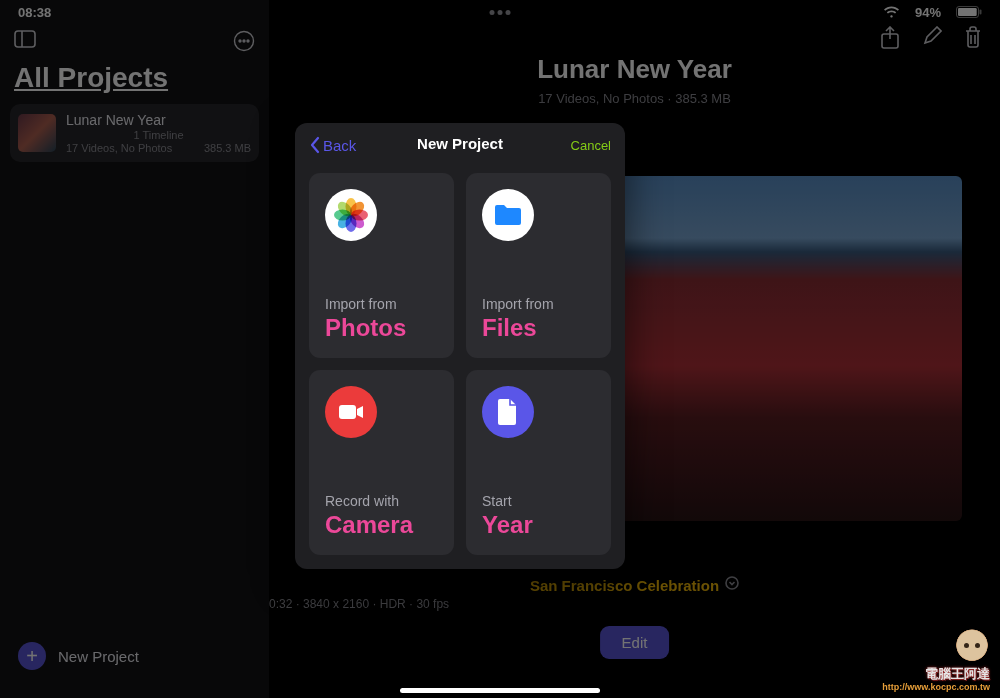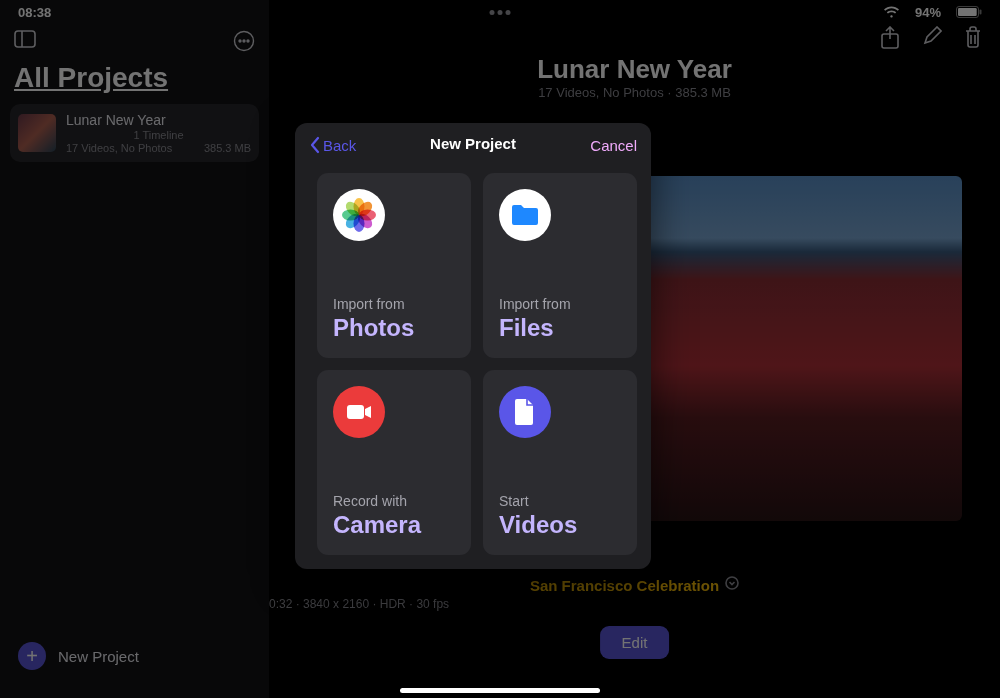--- a/index.html
+++ b/index.html
@@ -28,51 +28,51 @@
   .proj-sub2 { font-size: 11px; color: #8b8b92; margin-top:1px; display:flex; justify-content:space-between; }
   .sidebar-bottom { margin-top:auto; display:flex; align-items:center; gap:12px; padding: 16px 18px 28px 18px; }
   .add-btn { width:28px; height:28px; border-radius:50%; background:#5a56d6; display:flex; align-items:center; justify-content:center; color:#fff; font-size:20px; font-weight:300; line-height:1; }
   .sidebar-bottom-label { font-size:15px; color:#e8e8ee; font-weight:500; }
 
   
   .main { position:absolute; left:269px; top:0; right:0; bottom:0; z-index:5; }
   .main-top { position:absolute; top:26px; right:18px; display:flex; gap:22px; color:#d0d0d6; }
   .main-top .ico svg { display:block; }
   .main-title { text-align:center; font-size:26px; font-weight:600; margin-top:54px; color:#fff; }
-  .main-sub { text-align:center; font-size:13px; color:#8b8b92; }
+  .main-sub { text-align:center; font-size:13px; color:#8b8b92; margin-top:6px; }
   .preview { position:absolute; left:38px; right:38px; top:176px; height:345px; border-radius:6px; overflow:hidden; background:#222; }
   .preview-img { width:100%; height:100%; background:
     linear-gradient(100deg, rgba(20,30,50,0.4) 0%, rgba(0,0,0,0) 30%),
     linear-gradient(180deg, #5a90c8 0%, #7aa6d2 18%, #3a5c80 22%, #8a2e34 30%, #b03038 55%, #5a1e22 70%, #2a1416 100%);
   }
   .clip-title-row { position:absolute; left:0; right:0; top:576px; display:flex; align-items:center; justify-content:center; gap:6px; }
   .clip-title { font-size:15px; font-weight:600; color:#eab308; }
   .chev-d { color:#8b8b92; }
   .clip-sub { position:absolute; left:0; right:0; top:597px; text-align:left; font-size:12px; color:#8b8b92; }
   .edit-btn { position:absolute; left:50%; transform:translateX(-50%); top:626px; background:#5a56d6; color:#fff; font-size:15px; font-weight:500; padding:8px 22px; border-radius:9px; }
 
   
   .home-ind { position:absolute; bottom:5px; left:50%; transform:translateX(-50%); width:200px; height:5px; background:#fff; border-radius:3px; z-index:60; }
 
   
-  .modal { position:absolute; left:295px; top:123px; width:356px; background:#1f1f22; border-radius:12px; z-index:50; padding-bottom:14px; box-shadow: 0 10px 40px rgba(0,0,0,0.6); }
+  .modal { position:absolute; left:295px; top:123px; width:330px; background:#1f1f22; border-radius:12px; z-index:50; padding-bottom:14px; box-shadow: 0 10px 40px rgba(0,0,0,0.6); }
   .modal-head { display:flex; align-items:center; justify-content:space-between; height:44px; padding:0 14px; }
   .modal-back { display:flex; align-items:center; gap:2px; color:#5a56e8; font-size:15px; }
   .modal-back svg { display:block; }
   .modal-title { position:absolute; left:0; right:0; top:12px; text-align:center; font-size:15px; font-weight:600; color:#fff; pointer-events:none; }
-  .modal-cancel { color:#f0abfc; font-size:15px; }
-  .modal-grid { display:grid; grid-template-columns: 1fr 1fr; gap:12px; padding: 6px 14px 0 14px; margin-left: 8px; }
+  .modal-cancel { color:#84cc16; font-size:13px; }
+  .modal-grid { display:grid; grid-template-columns: 1fr 1fr; gap:12px; padding: 6px 14px 0 14px; }
   .card { background:#2c2c30; border-radius:11px; height:185px; padding:16px; display:flex; flex-direction:column; }
   .card-icon { width:52px; height:52px; border-radius:50%; display:flex; align-items:center; justify-content:center; }
   .card-icon.white { background:#fff; }
   .card-icon.red { background:#eb3b3b; }
   .card-icon.purple { background:#5a56e8; }
   .card-spacer { flex:1; }
   .card-small { font-size:14px; color:#a4a4ac; }
-  .card-big { font-size:24px; font-weight:600; color:#c4b5fd; margin-top:2px; }
+  .card-big { font-size:24px; font-weight:600; color:#ec4899; margin-top:2px; }
 
   
   .flower { position:relative; width:34px; height:34px; }
   .petal { position:absolute; left:50%; top:50%; width:11px; height:17px; border-radius:50%; transform-origin: 50% 100%; opacity:0.88; mix-blend-mode: multiply; }
 
   
   .wm { position:absolute; right:10px; bottom:6px; z-index:55; opacity:0.9; display:flex; flex-direction:column; align-items:flex-end; }
   .wm-face { width:36px; height:36px; border-radius:50%; background:radial-gradient(circle at 50% 45%, #f6d9b0 55%, #e0b080 58%, transparent 60%); position:relative; }
   .wm-face::before, .wm-face::after { content:""; position:absolute; width:5px; height:5px; background:#3a2a1a; border-radius:50%; top:14px; }
   .wm-face::before { left:10px; }
@@ -239,20 +239,25 @@
 
       <div class="card">
         <div class="card-icon purple">
           <svg width="22" height="28" viewBox="0 0 22 28" fill="#fff">
               <path d="M3 1h10l6 6v18a2 2 0 01-2 2H3a2 2 0 01-2-2V3a2 2 0 012-2z"></path>
               <path d="M13 1v6h6" fill="none" stroke="#5a56e8" stroke-width="1.6"></path>
             </svg>
         </div>
         <div class="card-spacer"></div>
         <div class="card-small">Start</div>
-        <div class="card-big">Videos</div>
-      </div>
-    </div>
-  </div>
-
+        <div class="card-big">Year</div>
+      </div>
+    </div>
+  </div>
+
+  <div class="wm">
+    <div class="wm-face"></div>
+    <div class="wm-t1">電腦王阿達</div>
+    <div class="wm-t2">http://www.kocpc.com.tw</div>
+  </div>
 
   <div class="home-ind"></div>
 </div>
 
 </body></html>

